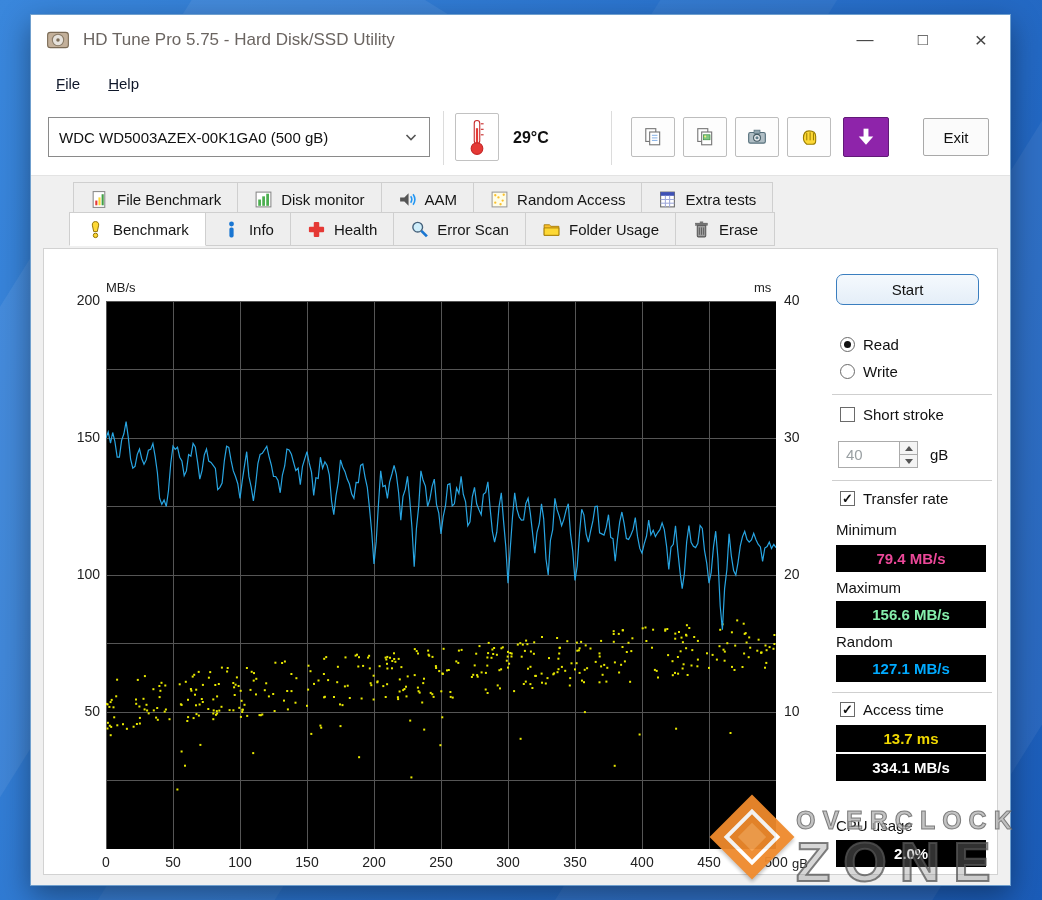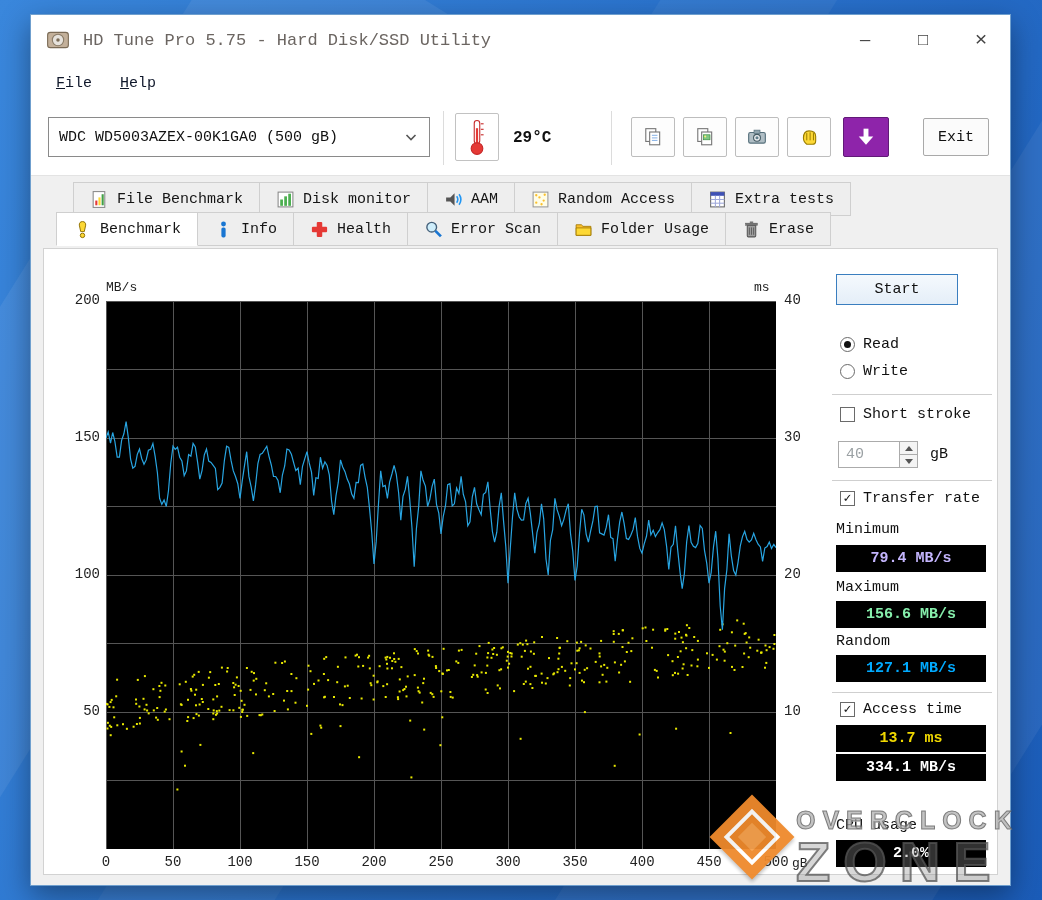--- a/index.html
+++ b/index.html
@@ -6,21 +6,21 @@
   html,body { width:1042px; height:900px; font-family:"Liberation Sans", sans-serif; }
 
   .desktop { position:relative; width:1042px; height:900px; overflow:hidden;
              background:linear-gradient(115deg,#3a87dc 0%, #2b74ce 45%, #1b5cb8 100%); }
   .beam { position:absolute; background:rgba(255,255,255,0.07); transform:rotate(32deg); }
   .beam.b1 { left:-160px; top:-150px; width:260px; height:1500px; }
   .beam.b2 { left:330px;  top:-250px; width:150px; height:1600px; background:rgba(255,255,255,0.05);}
   .beam.b3 { left:740px;  top:-150px; width:320px; height:1600px; background:rgba(255,255,255,0.06);}
 
   .window { position:absolute; left:30px; top:14px; width:981px; height:872px;
-            background:#f0f0f0; border:1px solid #6f9fce; box-shadow:0 10px 28px rgba(0,0,0,0.38);font-family:Liberation Mono, monospace; }
+            background:#f0f0f0; border:1px solid #6f9fce; box-shadow:0 10px 28px rgba(0,0,0,0.38); }
 
   
   .titlebar { height:50px; background:#fff; display:flex; align-items:center; }
   .app-icon { margin-left:15px; width:24px; height:24px; }
   .title { margin-left:13px; font-size:17px; color:#6b6561; }
   .win-controls { margin-left:auto; display:flex; height:100%; }
   .win-btn { width:58px; height:100%; display:flex; align-items:center; justify-content:center;
              font-size:17px; color:#444; }
   .win-btn.close { font-size:21px; }
 
@@ -45,43 +45,43 @@
   .download-btn { position:absolute; left:812px; top:16px; width:46px; height:40px; background:#8e24aa;
                   border:1px solid #611a77; border-radius:2px; display:flex; align-items:center; justify-content:center; }
   .exit-btn { position:absolute; left:892px; top:17px; width:66px; height:38px; background:#fbfbfb;
               border:1px solid #a9a9a9; border-radius:2px; display:flex; align-items:center; justify-content:center;
               font-size:15px; color:#111; }
 
   
   .tabarea { height:72px; background:#f0f0f0; padding-top:6px; }
   .tabrow { display:flex; }
   .tabrow.row1 { margin-left:42px; height:30px; }
-  .tabrow.row2 { margin-left:25px; height:26px; position:relative; z-index:2; }
+  .tabrow.row2 { margin-left:38px; height:26px; position:relative; z-index:2; }
   .tab { display:flex; align-items:center; gap:8px; padding:16px 16px; font-size:15px; color:#151515;
          background:#eeeeee; border:1px solid #cfcfcf; border-left-width:0; }
   .tabrow .tab:first-child { border-left-width:1px; }
   .tab.active { background:#fff; border-bottom:1px solid #fff; margin-bottom:-1px; }
   .ticon { width:19px; height:19px; display:inline-flex; }
 
   
   .content { position:relative; margin:0 12px 12px 12px; height:627px; background:#fff;
              border:1px solid #d2d2d2; overflow:visible; }
   .plot { position:absolute; left:62px; top:52px; width:670px; height:548px; background:#000; }
   .plot svg { display:block; width:100%; height:100%; }
   .axis-title { position:absolute; font-size:13px; color:#222; }
   .axis-title.left { left:62px; top:31px; }
   .axis-title.right { left:710px; top:31px; }
   .tick { position:absolute; font-size:14px; color:#222; }
 
   
   .rp-label { position:absolute; left:792px; font-size:15px; color:#111; }
   .sep { position:absolute; left:788px; width:160px; height:2px;
          border-top:1px solid #cfcfcf; border-bottom:1px solid #fff; }
-  .start-btn { position:absolute; left:792px; top:25px; width:122px; height:31px;
-               background:linear-gradient(#f5f9fd,#e4eef8); border:1px solid #3a7ebf; border-radius:0;
+  .start-btn { position:absolute; left:792px; top:25px; width:143px; height:31px;
+               background:linear-gradient(#f5f9fd,#e4eef8); border:1px solid #3a7ebf; border-radius:7px;
                display:flex; align-items:center; justify-content:center; font-size:15px; color:#111; }
   .ctl-row { position:absolute; left:796px; display:flex; align-items:center; gap:8px; font-size:15px; color:#111; }
   .radio { width:15px; height:15px; border:1px solid #6a6a6a; border-radius:50%; background:#fff;
            display:flex; align-items:center; justify-content:center; }
   .radio.checked::after { content:''; width:7px; height:7px; border-radius:50%; background:#111; }
   .cb { width:15px; height:15px; border:1px solid #6a6a6a; background:#fff; font-size:13px; line-height:13px;
         text-align:center; color:#111; font-weight:bold; }
   .cb.checked::after { content:"\2713"; }
   .spin-box { position:absolute; left:794px; top:192px; width:62px; height:27px; background:#fff;
               border:1px solid #ababab; display:flex; align-items:center; padding-left:7px;
@@ -797,21 +797,21 @@
       <span class="rp-label" style="left:886px; top:197px">gB</span>
 
       <div class="sep" style="top:231px"></div>
 
       <div class="ctl-row" style="top:241px">
         <div class="cb checked"></div>
         <span>Transfer rate</span>
       </div>
 
       <span class="rp-label" style="top:272px">Minimum</span>
-      <div class="vbox" style="top: 296px; color: #c4b5fd;">79.4 MB/s</div>
+      <div class="vbox" style="top: 296px; color: #ec4899;">79.4 MB/s</div>
 
       <span class="rp-label" style="top:330px">Maximum</span>
       <div class="vbox" style="top: 352px; color: #86efac;">156.6 MB/s</div>
 
       <span class="rp-label" style="top:384px">Random</span>
       <div class="vbox" style="top: 406px; color: rgb(0, 170, 255);">127.1 MB/s</div>
 
       <div class="sep" style="top:443px"></div>
 
       <div class="ctl-row" style="top:452px">

